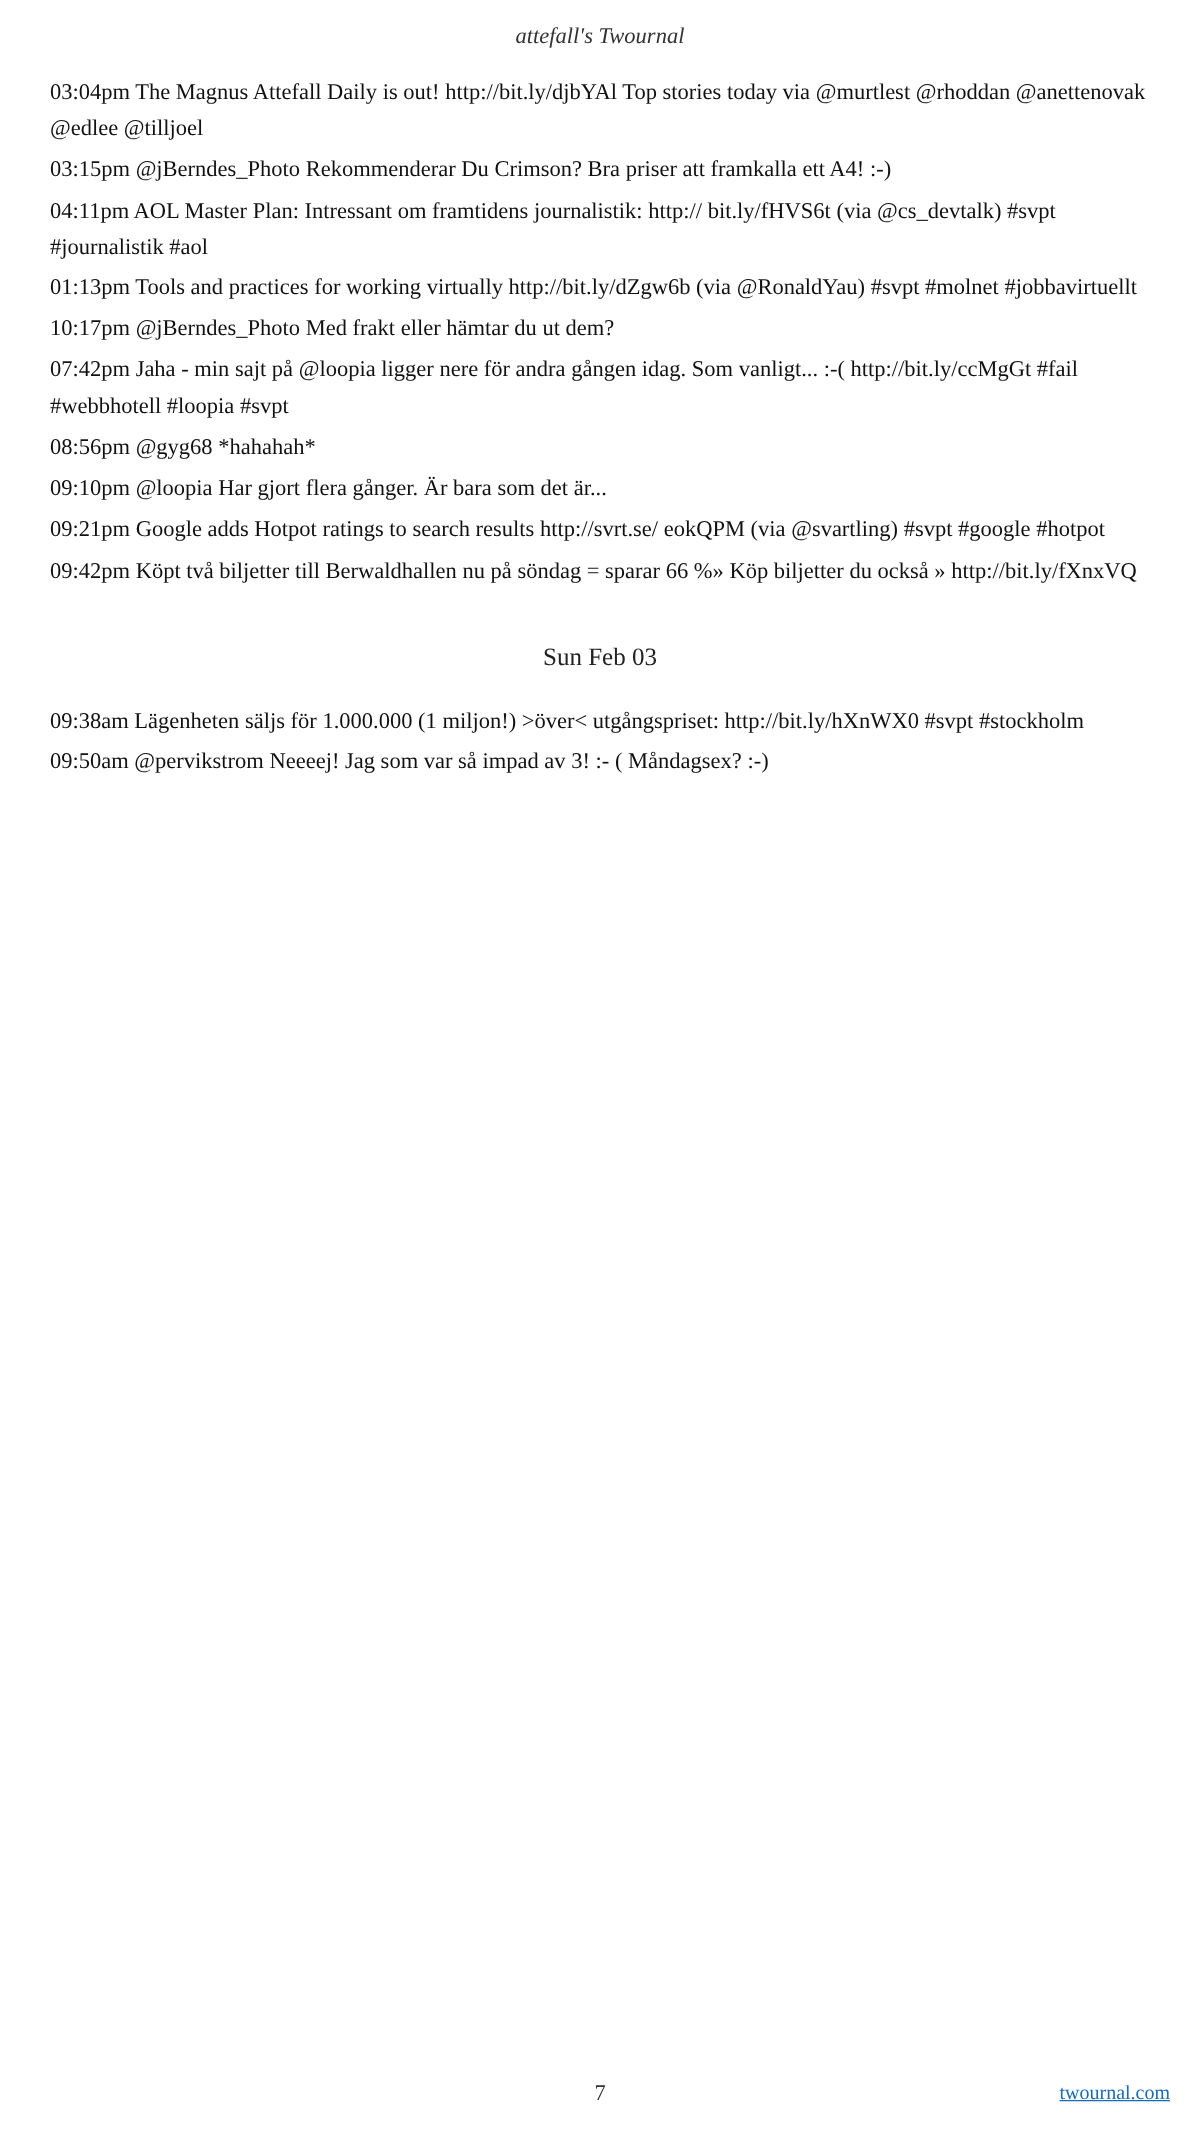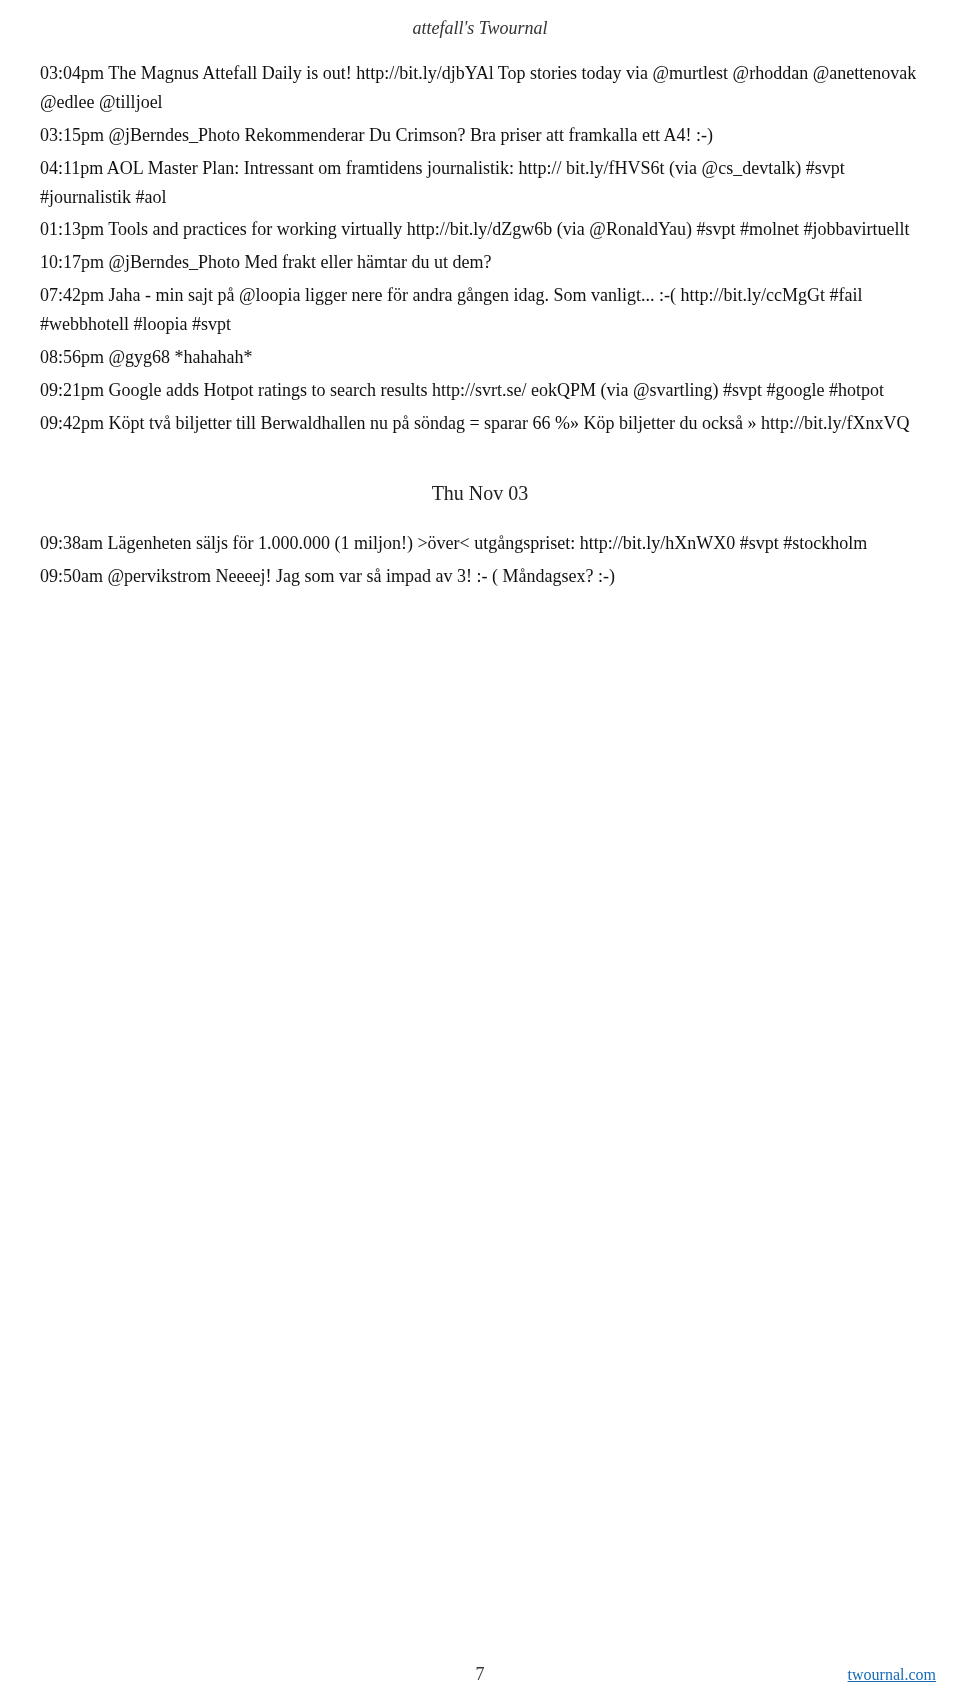--- a/index.html
+++ b/index.html
@@ -105,30 +105,33 @@
   </div>
 
   <div class="tweet-block">
     <span class="tweet-text">07:42pm  Jaha - min sajt på @loopia ligger nere för andra gången idag. Som vanligt... :-( http://bit.ly/ccMgGt #fail #webbhotell #loopia #svpt</span>
   </div>
 
   <div class="tweet-block">
     <span class="tweet-text">08:56pm  @gyg68 *hahahah*</span>
   </div>
 
+  <div class="tweet-block">
+    <span class="tweet-text">09:10pm  @loopia Har gjort flera gånger. Är bara som det är...</span>
+  </div>
 
   <div class="tweet-block">
     <span class="tweet-text">09:21pm  Google adds Hotpot ratings to search results http://svrt.se/ eokQPM (via @svartling) #svpt #google #hotpot</span>
   </div>
 
   <div class="tweet-block">
     <span class="tweet-text">09:42pm  Köpt två biljetter till Berwaldhallen nu på söndag = sparar 66 %» Köp biljetter du också » http://bit.ly/fXnxVQ</span>
   </div>
 
-  <div class="date-separator">Thu Nov 03</div>
+  <div class="date-separator">Sun Feb 03</div>
 
   <div class="tweet-block">
     <span class="tweet-text">09:38am  Lägenheten säljs för 1.000.000 (1 miljon!) &gt;över&lt; utgångspriset: http://bit.ly/hXnWX0 #svpt #stockholm</span>
   </div>
 
   <div class="tweet-block">
     <span class="tweet-text">09:50am  @pervikstrom Neeeej! Jag som var så impad av 3! :- ( Måndagsex? :-)</span>
   </div>
 
 

